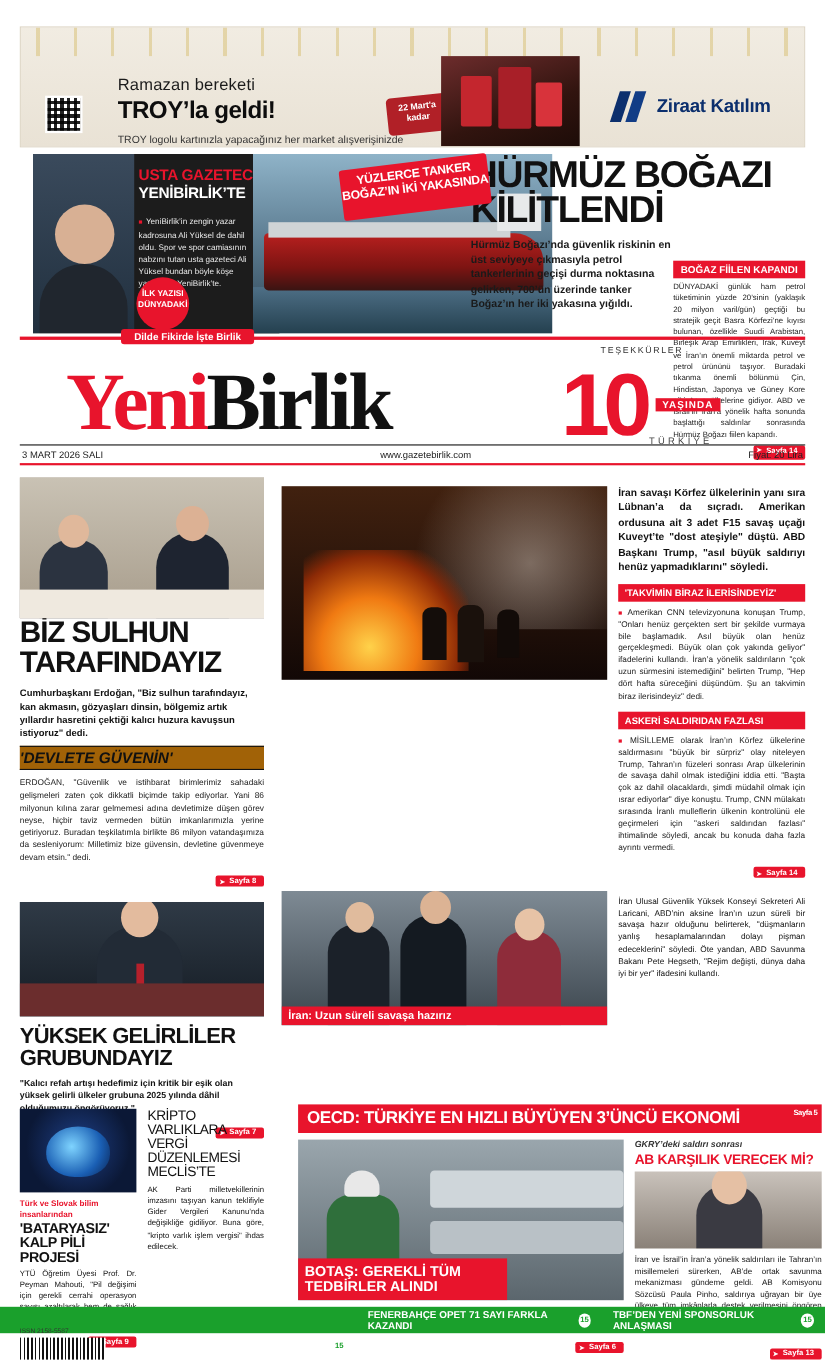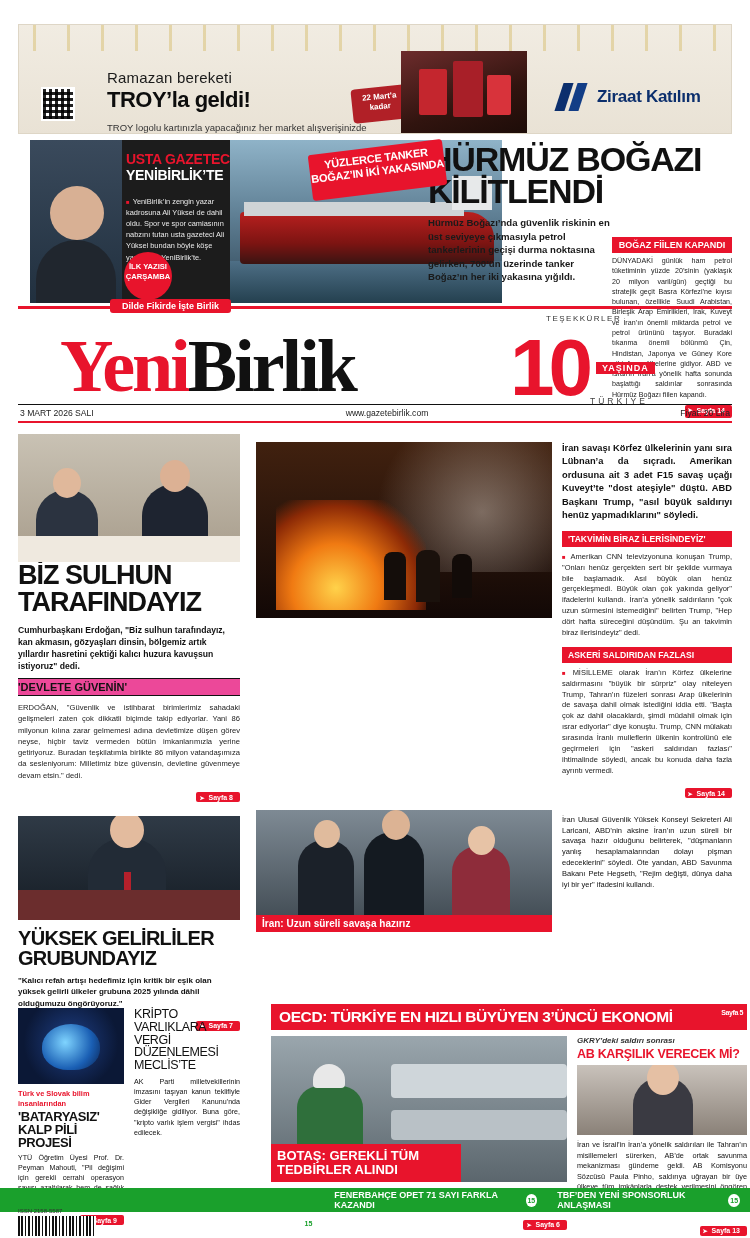--- a/index.html
+++ b/index.html
@@ -390,21 +390,21 @@
     <div class="col-promo">
       <div class="portrait">
         <div class="head"></div>
           <div class="body"></div>
       </div>
       <div class="t1">
         <span>USTA GAZETECİ</span><br>
         <span class="w">YENİBİRLİK’TE</span>
       </div>
       <div class="body-txt">YeniBirlik’in zengin yazar kadrosuna Ali Yüksel de dahil oldu. Spor ve spor camiasının nabzını tutan usta gazeteci Ali Yüksel bundan böyle köşe yazılarıyla YeniBirlik’te.</div>
-      <div class="ilk-yazi">İLK YAZISI ÇARŞAMBA</div>
+      <div class="ilk-yazi">İLK YAZISI DÜNYADAKİ</div>
     </div>
 
     <div class="lead-photo">
       <div class="sea"></div>
       <div class="ship"></div>
       <div class="deck"></div>
       <div class="tower"></div>
     </div>
     <div class="yuzlerce">YÜZLERCE TANKER BOĞAZ’IN İKİ YAKASINDA</div>
 
@@ -444,21 +444,21 @@
         <div class="p1">
             <div class="h"></div>
           </div>
         <div class="p2">
             <div class="h"></div>
           </div>
         <div class="table"></div>
       </div>
       <div class="left-head">BİZ SULHUN TARAFINDAYIZ</div>
       <div class="left-lede">Cumhurbaşkanı Erdoğan, "Biz sulhun tarafındayız, kan akmasın, gözyaşları dinsin, bölgemiz artık yıllardır hasretini çektiği kalıcı huzura kavuşsun istiyoruz" dedi.</div>
-      <div class="redbar" style="background:#ec4899;color:#111;border-top:1px solid #111;border-bottom:1px solid #111;padding:2px 0;margin-top:6px;font-size:11px;">'DEVLETE GÜVENİN'</div>
+      <div class="redbar" style="background:#a16207;color:#111;border-top:1px solid #111;border-bottom:1px solid #111;padding:2px 0;margin-top:6px;font-size:14px;font-style:italic;">'DEVLETE GÜVENİN'</div>
       <div class="left-body">ERDOĞAN, "Güvenlik ve istihbarat birimlerimiz sahadaki gelişmeleri zaten çok dikkatli biçimde takip ediyorlar. Yani 86 milyonun kılına zarar gelmemesi adına devletimize düşen görev neyse, hiçbir taviz vermeden bütün imkanlarımızla yerine getiriyoruz. Buradan teşkilatımla birlikte 86 milyon vatandaşımıza da sesleniyorum: Milletimiz bize güvensin, devletine güvenmeye devam etsin." dedi.</div>
       <div class="pill-right"><span class="sayfa-pill">Sayfa 8</span></div>
 
       <div class="simsek-photo">
         <div class="man">
             <div class="h"></div>
             <div class="tie"></div>
           </div>
         <div class="desk"></div>
       </div>

